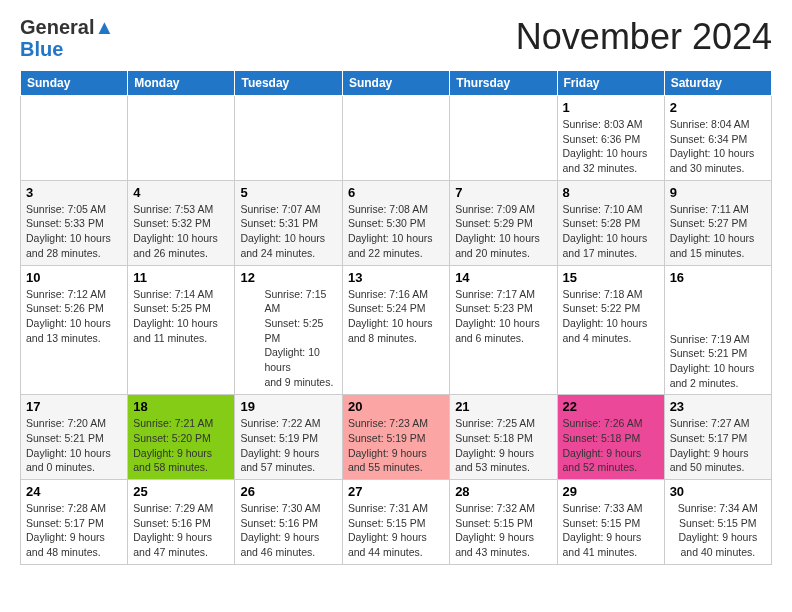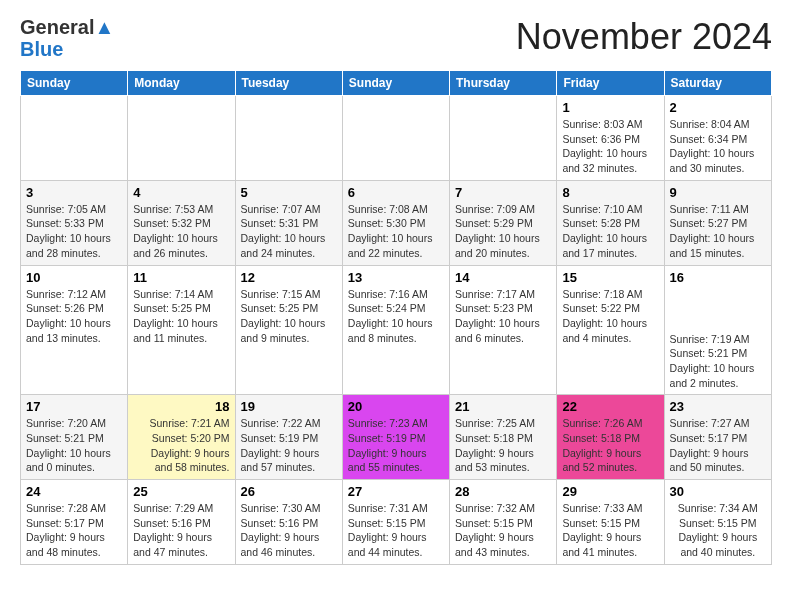--- a/index.html
+++ b/index.html
@@ -187,21 +187,21 @@
         </td>
         <td>
           <span class="day-num">11</span>
           <div class="day-info" style="white-space: pre-line;">Sunrise: 7:14 AM
 Sunset: 5:25 PM
 Daylight: 10 hours
 and 11 minutes.</div>
         </td>
         <td>
           <span class="day-num">12</span>
-          <div class="day-info" style="white-space: pre-line;">Sunrise: 7:15 AM
+          <div class="day-info" style="white-space: pre-line; margin-left: 24px;">Sunrise: 7:15 AM
 Sunset: 5:25 PM
 Daylight: 10 hours
 and 9 minutes.</div>
         </td>
         <td>
           <span class="day-num">13</span>
           <div class="day-info" style="white-space: pre-line;">Sunrise: 7:16 AM
 Sunset: 5:24 PM
 Daylight: 10 hours
 and 8 minutes.</div>
@@ -229,35 +229,35 @@
         </td>
       </tr>
       <tr style="background: rgb(245, 245, 245); padding-left: 24px;">
         <td style="background: rgb(245, 245, 245);">
           <span class="day-num">17</span>
           <div class="day-info" style="white-space: pre-line;">Sunrise: 7:20 AM
 Sunset: 5:21 PM
 Daylight: 10 hours
 and 0 minutes.</div>
         </td>
-        <td style="background: #fef9c3; text-align: right;">
+        <td style="background: #84cc16;">
           <span class="day-num">18</span>
           <div class="day-info" style="white-space: pre-line;">Sunrise: 7:21 AM
 Sunset: 5:20 PM
 Daylight: 9 hours
 and 58 minutes.</div>
         </td>
         <td style="background: rgb(245, 245, 245);">
           <span class="day-num">19</span>
           <div class="day-info" style="white-space: pre-line;">Sunrise: 7:22 AM
 Sunset: 5:19 PM
 Daylight: 9 hours
 and 57 minutes.</div>
         </td>
-        <td style="background: #d946ef;">
+        <td style="background: #fca5a5;">
           <span class="day-num">20</span>
           <div class="day-info" style="white-space: pre-line;">Sunrise: 7:23 AM
 Sunset: 5:19 PM
 Daylight: 9 hours
 and 55 minutes.</div>
         </td>
         <td style="background: rgb(245, 245, 245);">
           <span class="day-num">21</span>
           <div class="day-info" style="white-space: pre-line;">Sunrise: 7:25 AM
 Sunset: 5:18 PM

